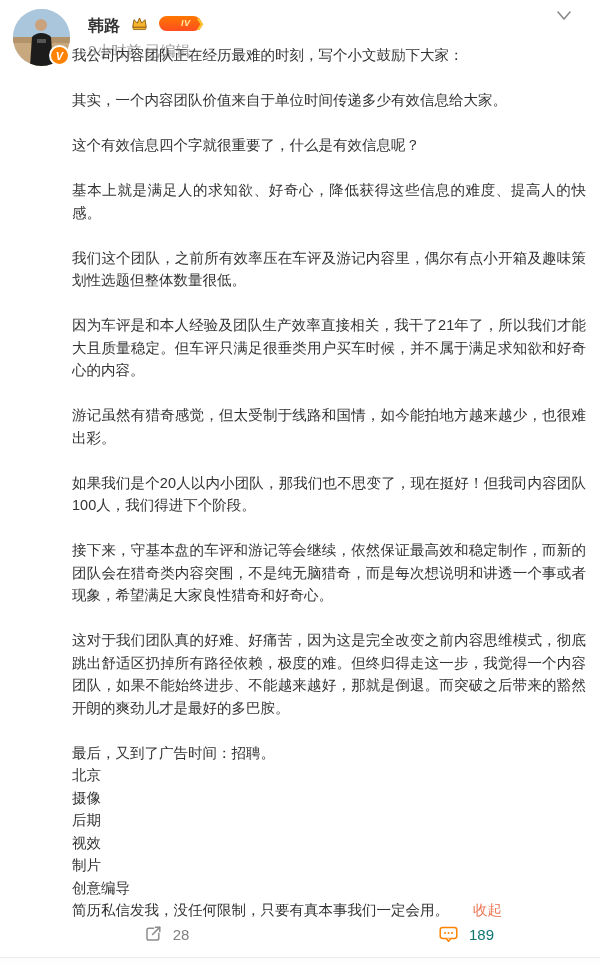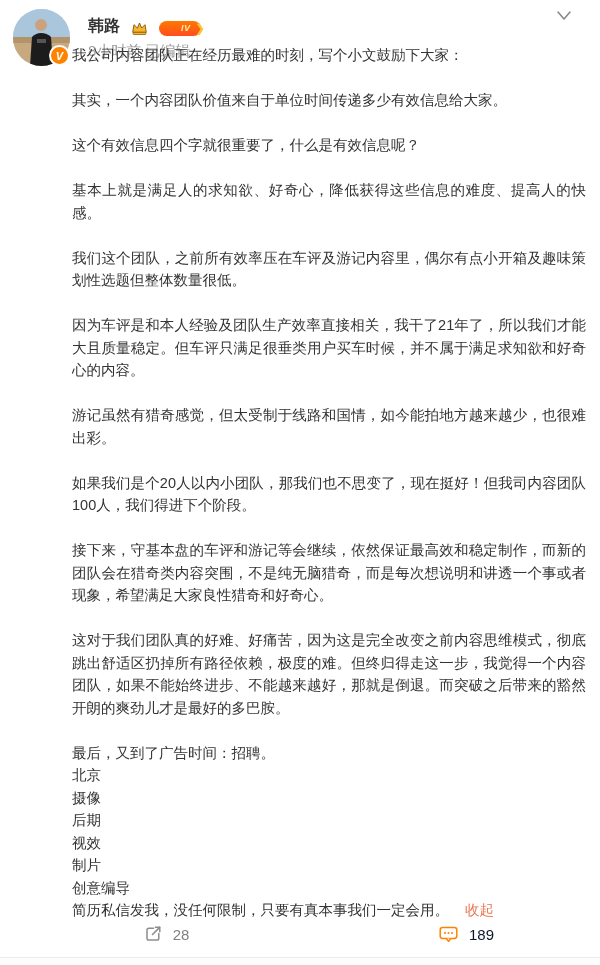--- a/index.html
+++ b/index.html
@@ -22,21 +22,21 @@
   .avatar svg { display: block; width: 100%; height: 100%; }
   .v-badge {
     position: absolute; left: 49px; top: 45px;
     width: 21px; height: 21px; border-radius: 50%;
     background: #ff8200; border: 2px solid #ffffff;
     color: #fff; font-size: 11px; font-weight: bold;
     display: flex; align-items: center; justify-content: center;
     font-style: italic;
   }
   .user-block { position: absolute; left: 88px; top: 16px; }
-  .name-row { display: flex; align-items: flex-end; gap: 11px; }
+  .name-row { display: flex; align-items: flex-start; gap: 11px; }
   .username { font-size: 16px; font-weight: bold; color: #333; line-height: 20px; }
   .crown { width: 17px; height: 15px; display: inline-block; }
   .vip-badge {
     position: relative; height: 15px; padding: 0 10px 0 22px;
     background: linear-gradient(180deg, #ff7800, #ff4d20);
     border-radius: 8px; display: inline-flex; align-items: center;
   }
   .vip-badge .lvl {
     color: #ffe9a8; font-size: 9px; font-weight: bold; font-style: italic;
     letter-spacing: 0.5px; line-height: 15px;
@@ -48,33 +48,33 @@
   }
   .meta { margin-top: 6px; font-size: 15px; color: #9c9c9c; }
   .header-chevron { position: absolute; right: 28px; top: 10px; width: 16px; height: 12px; cursor: pointer; }
 
   
   .post-text {
     position: absolute; left: 72px; top: 44px; width: 514px;
     font-size: 14.5px; line-height: 22.5px; color: #333;
     white-space: pre-line; word-break: break-all; text-align: justify;
   }
-  .collapse-link { color: #eb7350; text-decoration: none; margin-left: 16px; cursor: pointer; white-space: nowrap; }
+  .collapse-link { color: #eb7350; text-decoration: none; margin-left: 24px; cursor: pointer; white-space: nowrap; }
 
   
   .action-bar {
     position: absolute; left: 0; right: 0; top: 914px; height: 40px;
     display: flex; align-items: center;
   }
   .action {
     flex: 1; display: flex; align-items: center; justify-content: center;
     gap: 10px; cursor: pointer; padding-left: 32px;
   }
   .action .count { font-size: 15px; color: #808080; }
-  .action.comment .count { color: #0f172a; }
+  .action.comment .count { color: #0f766e; }
   .action svg { display: block; }
 
   .bottom-divider {
     position: absolute; left: 0; right: 0; top: 957px; height: 1px;
     background: #ebebeb;
   }
   .bottom-strip { position: absolute; left: 0; right: 0; top: 958px; bottom: 0; background: #fdfdfd; }
 </style>
 </head>
 <body>

